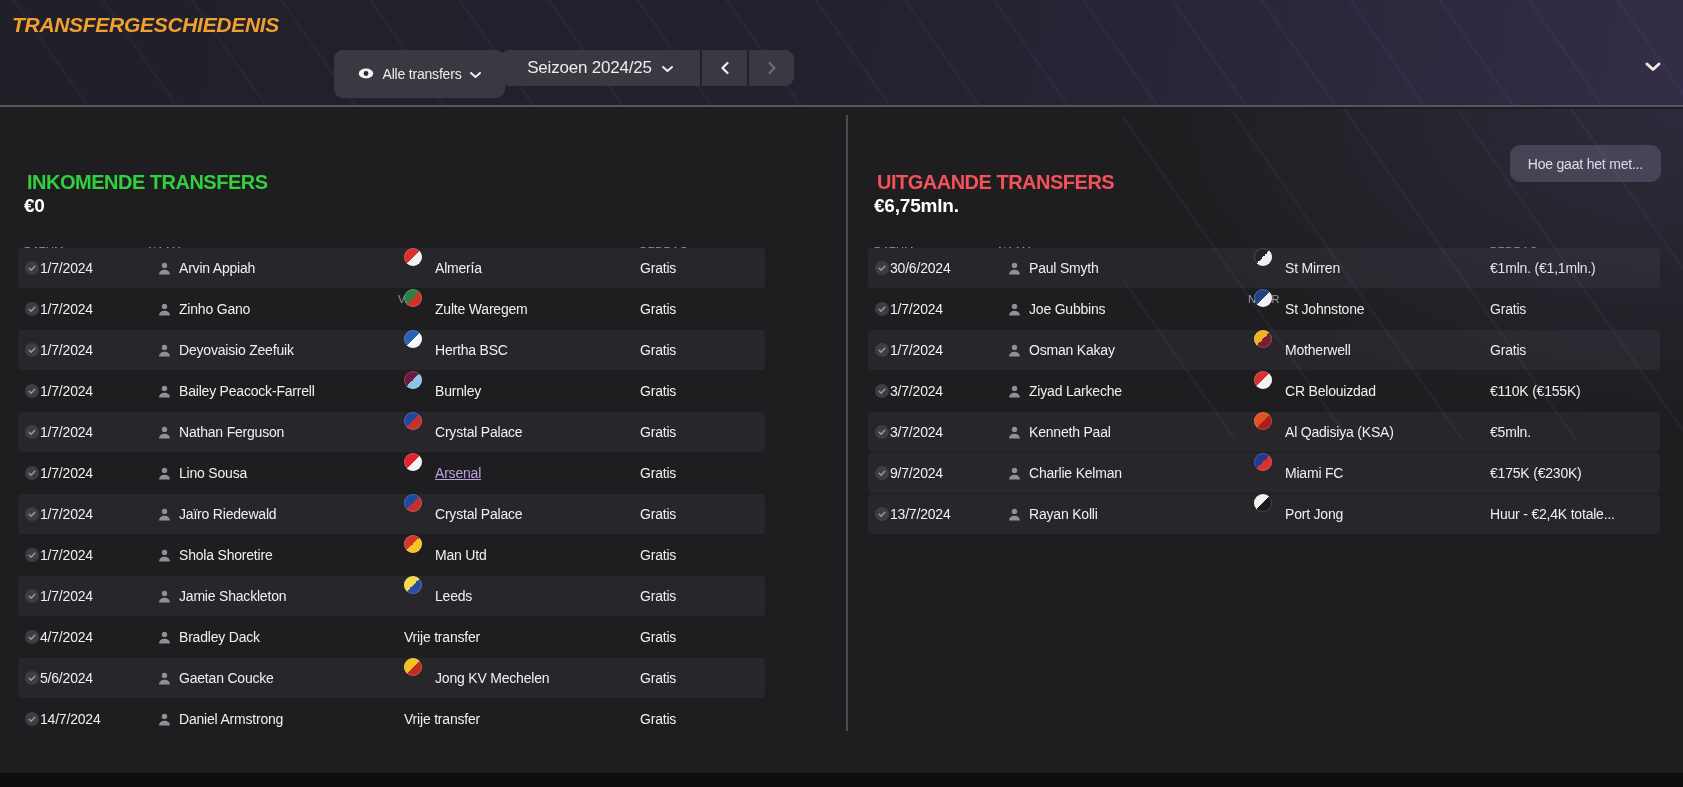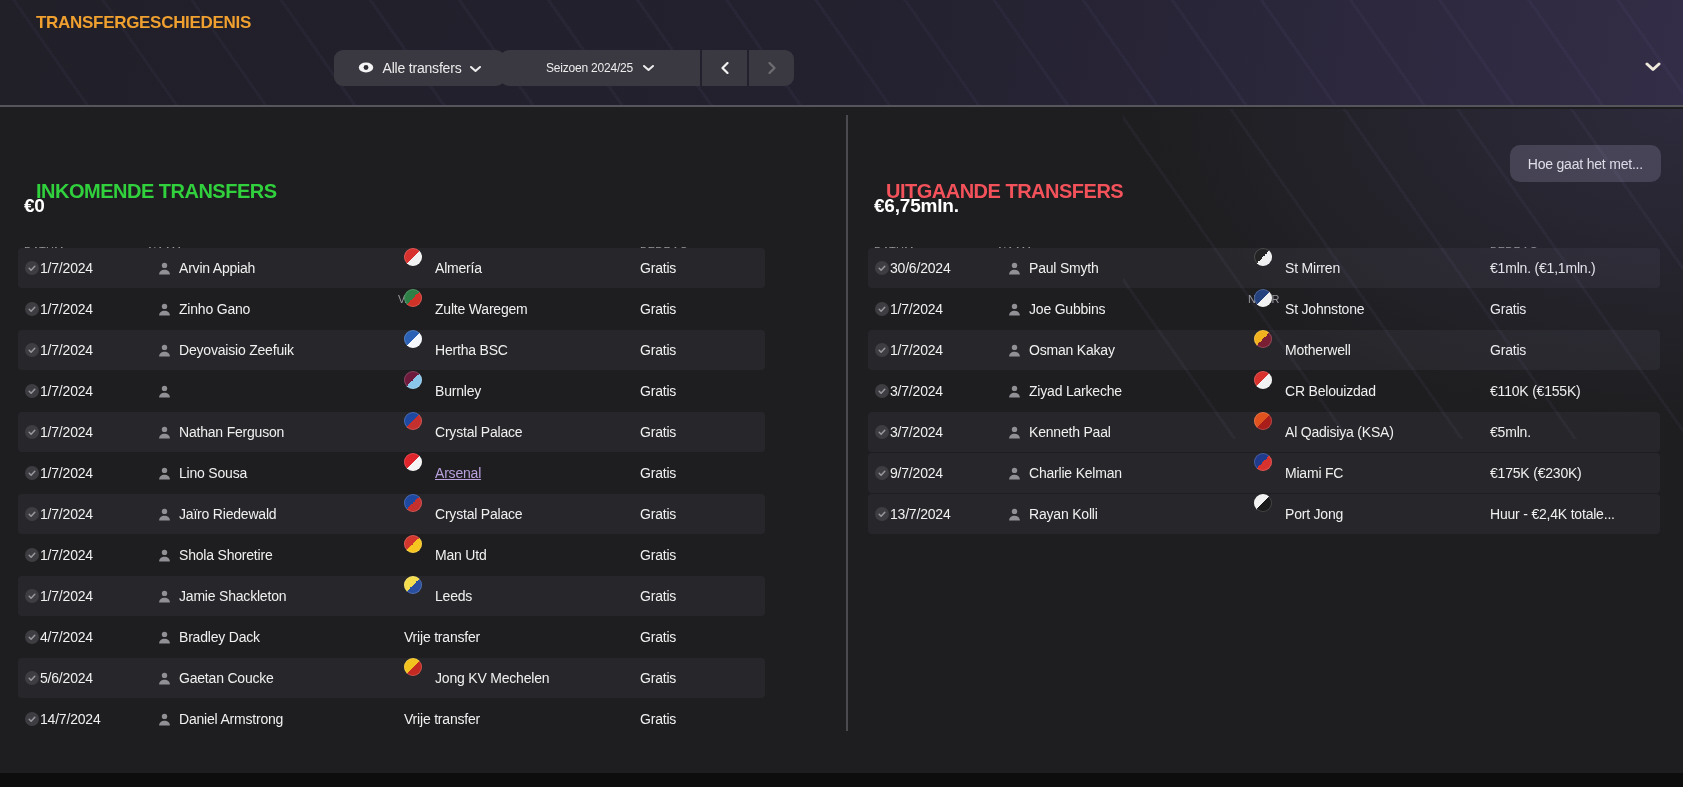--- a/index.html
+++ b/index.html
@@ -11,64 +11,65 @@
   
   .topbar{
     position:absolute;left:0;top:0;width:100%;height:107px;
     background:
       repeating-linear-gradient(55deg, transparent 0 70px, rgba(140,130,200,0.05) 70px 73px),
       linear-gradient(100deg,#211f28 0%,#242130 55%,#332d47 100%);
     border-bottom:2px solid #55555b;
     box-sizing:border-box;
   }
   .page-title{
-    position:absolute;left:36px;top:13px;
-    font-size:17px;font-weight:bold;color:var(--orange,#f0a02f);
+    position:absolute;left:12px;top:13px;
+    font-size:21px;font-weight:bold;color:var(--orange,#f0a02f);
     letter-spacing:-0.3px;
+    font-style:italic;
   }
   .toolbar{position:absolute;left:0;top:50px;width:100%;height:38px;}
   .club-select{position:absolute;left:34px;top:0;height:38px;display:flex;align-items:center;gap:10px;cursor:pointer;}
   .qpr-badge{
     width:26px;height:26px;border-radius:50%;flex:0 0 auto;
     background:radial-gradient(circle at 50% 50%, #ffffff 0 6px, #3a62ab 6px 8px, #eef3fa 8px 10px, #2c57a7 10px 13px);
     box-shadow:0 0 0 1px rgba(255,255,255,0.25) inset;
   }
   .club-name{font-size:17px;font-weight:bold;color:#fff;letter-spacing:-0.3px;white-space:nowrap;}
   .chev{flex:0 0 auto;}
   .pill{
-    position:absolute;top:0;height:36px;border-radius:9px;background:#3a3941;
+    position:absolute;top:0;height:48px;border-radius:9px;background:#3a3941;
     display:flex;align-items:center;gap:9px;padding:16px 16px;box-sizing:border-box;
     font-size:14px;color:#ececec;cursor:pointer;
   }
   .filter-pill{left:334px;width:171px;justify-content:center;}
   .seg-group{
     position:absolute;left:500px;top:0;height:36px;display:flex;gap:2px;
     border-radius:9px;overflow:hidden;
   }
   .seg{background:#3a3941;display:flex;align-items:center;justify-content:center;gap:10px;
-    font-size:12px;color:#ececec;cursor:pointer;}
+    font-size:17px;color:#ececec;cursor:pointer;}
   .seg-season{width:200px;}
   .seg-arrow{width:45px;font-size:15px;font-weight:bold;}
   .seg-arrow.disabled svg{opacity:0.28;}
   .corner-chev{position:absolute;right:22px;top:8px;cursor:pointer;}
   
   .main{position:absolute;left:0;top:109px;width:100%;height:678px;}
   .main::after{
     content:"";position:absolute;right:0;top:0;width:560px;height:330px;pointer-events:none;
     background:
       repeating-linear-gradient(55deg, transparent 0 90px, rgba(150,140,210,0.05) 90px 93px),
       radial-gradient(ellipse at 100% 0%, rgba(105,92,170,0.20), rgba(105,92,170,0) 68%);
   }
   .vline{position:absolute;left:846px;top:6px;width:2px;height:616px;background:#4a4a4f;}
   .bottom-strip{position:absolute;left:0;bottom:0;width:100%;height:14px;background:#0d0d0d;}
   .panel{position:absolute;top:59px;}
   #panel-in{left:18px;width:747px;}
   #panel-out{left:868px;width:792px;}
   .panel h2{
-    margin:12px;position:absolute;left:6px;top:0;
+    margin:3px;position:absolute;left:6px;top:0;
     font-size:20px;font-weight:bold;letter-spacing:-0.5px;white-space:nowrap;
   }
   #panel-in h2{color:var(--green,#31d13d);}
   #panel-out h2{color:var(--red,#f4525b);}
   .total{position:absolute;left:6px;top:27px;font-size:19px;font-weight:bold;color:#fff;}
   .thead{position:absolute;left:0;top:77px;width:100%;height:16px;
     font-size:11px;font-weight:normal;color:#9a9a9e;letter-spacing:0.3px;}
   .th{position:absolute;top:0;white-space:nowrap;}
   .th-date{left:6px;}
   .th-name{left:119px;display:flex;align-items:center;gap:3px;}
@@ -240,20 +241,21 @@
                 <path d="M4.2 7.3l1.9 1.9 3.7-4" fill="none" stroke="#98989e" stroke-width="1.5" stroke-linecap="round" stroke-linejoin="round"></path>
               </svg>
     </span>
     <span class="c c-date">1/7/2024</span>
     <span class="c c-person">
       <svg width="13" height="13" viewBox="0 0 13 13" fill="#909095">
                 <circle cx="6.5" cy="3.4" r="2.7"></circle>
                 <path d="M1.1 12.6c0-3.1 2.4-4.8 5.4-4.8s5.4 1.7 5.4 4.8z"></path>
               </svg>
     </span>
+    <span class="c c-name">Bailey Peacock-Farrell</span>
     <span class="c c-club">
       <span class="badge" style="background: linear-gradient(135deg, rgb(109, 26, 61) 50%, rgb(138, 198, 234) 50%);"></span>
       <span class="clubtxt">Burnley</span>
     </span>
     <span class="c c-fee">Gratis</span>
   </div>
           <div class="row alt">
     <span class="c c-check">
       <svg width="14" height="14" viewBox="0 0 14 14">
                 <circle cx="7" cy="7" r="7" fill="#3e3e42"></circle>

